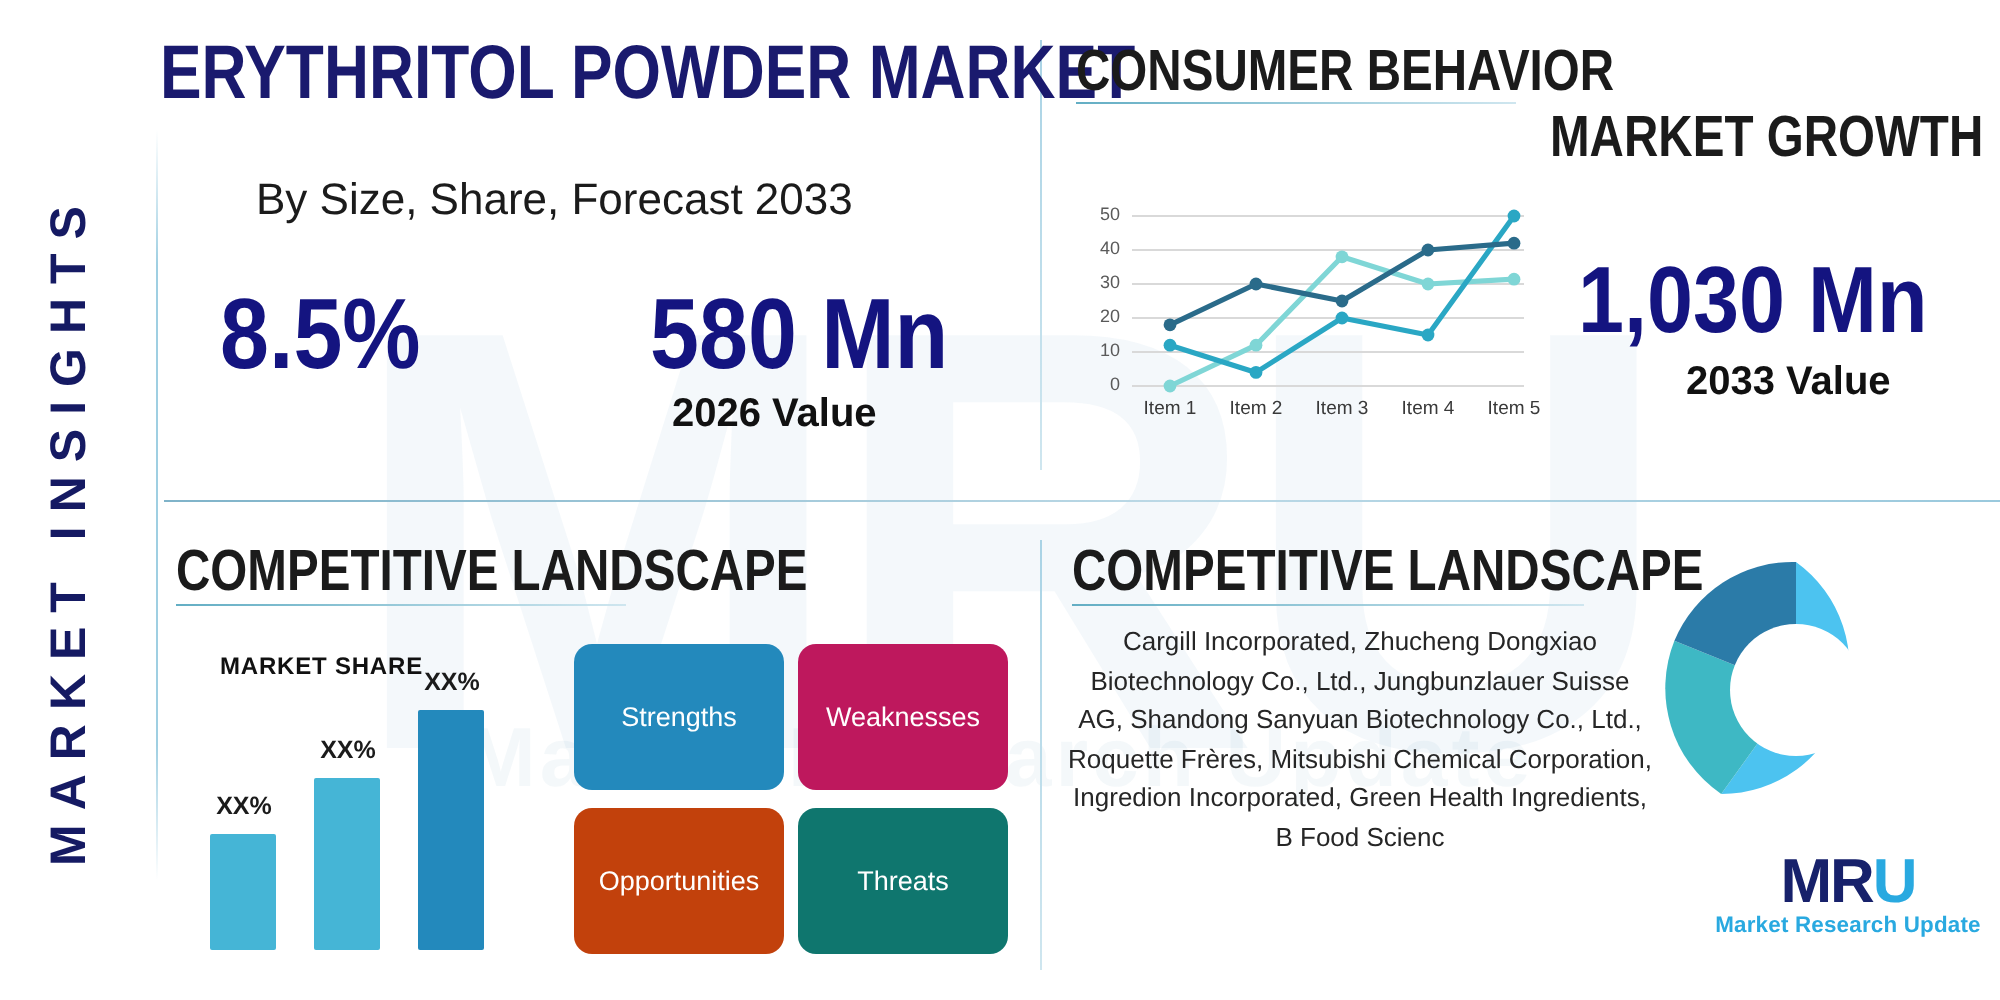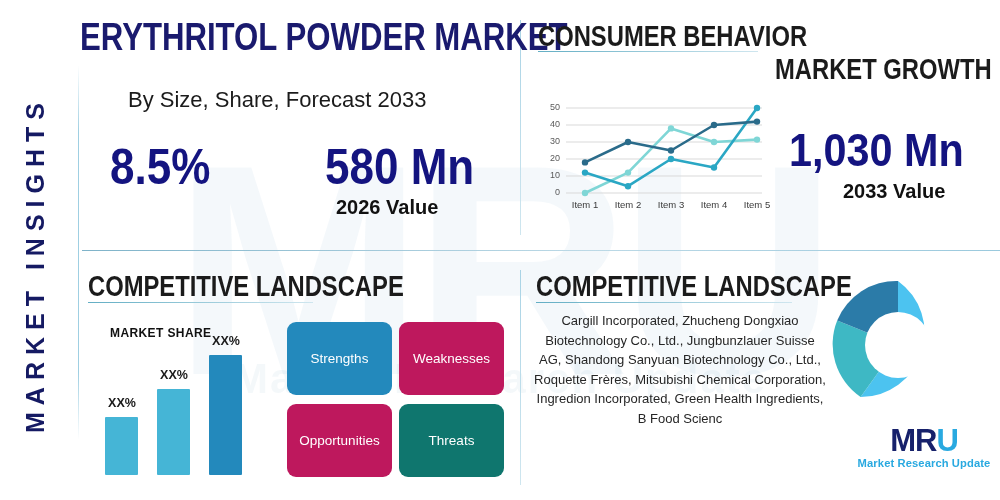--- a/index.html
+++ b/index.html
@@ -250,21 +250,21 @@
     <div class="bar" style="left:109px;height:120px;background:#2389bc;"></div>
 
     <div class="bar-lab" style="left:-8px;top:41px;">XX%</div>
     <div class="bar-lab" style="left:44px;top:13px;">XX%</div>
     <div class="bar-lab" style="left:96px;top:-21px;">XX%</div>
   </div>
 
   <div class="swot">
     <div class="swot-box" style="left:0px;top:0px;background:#2389bc;">Strengths</div>
     <div class="swot-box" style="left:112px;top:0px;background:#be185d;">Weaknesses</div>
-    <div class="swot-box" style="left:0px;top:82px;background:#be185d;">Opportunities</div>
+    <div class="swot-box" style="left:0px;top:82px;background:#c2410c;">Opportunities</div>
     <div class="swot-box" style="left:112px;top:82px;background:#0f766e;">Threats</div>
   </div>
 
   <div class="sec-head cond" style="position:absolute;left:536px;top:270px;">COMPETITIVE LANDSCAPE</div>
   <div class="sec-underline" style="left:536px;top:302px;width:256px;background:linear-gradient(to right,#63aec4,#cfe6ef);"></div>
 
   <div class="co-list">Cargill Incorporated, Zhucheng Dongxiao Biotechnology Co., Ltd., Jungbunzlauer Suisse AG, Shandong Sanyuan Biotechnology Co., Ltd., Roquette Frères, Mitsubishi Chemical Corporation, Ingredion Incorporated, Green Health Ingredients, B Food Scienc</div>
 
   <div class="donut">
     <svg width="132" height="132" viewBox="0 0 132 132">

